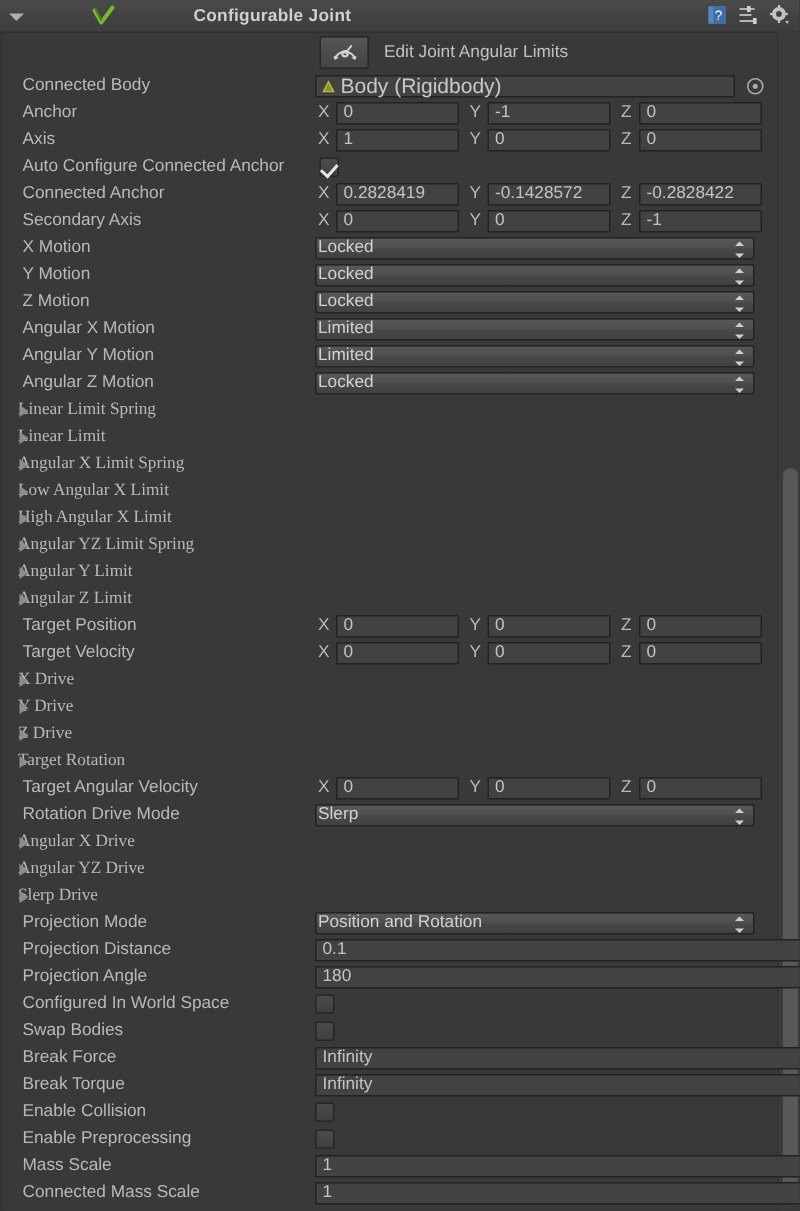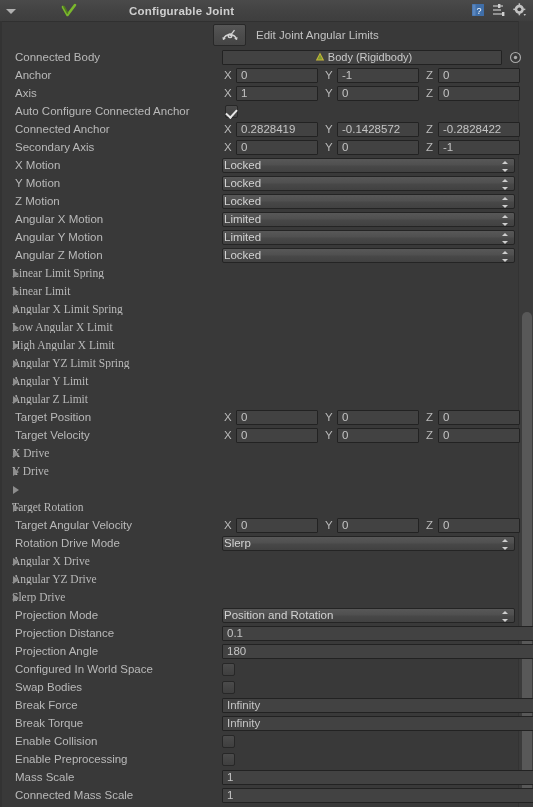--- a/index.html
+++ b/index.html
@@ -72,21 +72,20 @@
   
   .content {
     position: relative;
     padding-top: 0px;
   }
   .row {
     position: relative;
     height: 18px;
     display: flex;
     align-items: center;
-    gap: 12px;
   }
   .label {
     width: 210px;
     flex: 0 0 210px;
     padding-left: 15px;
     box-sizing: border-box;
     color: #b9b9b9;
     white-space: nowrap;
     overflow: hidden;
     font-size: 11.5px;
@@ -166,22 +165,21 @@
   .objfield {
     width: 280px; height: 15px;
     background: #424242;
     border: 1px solid #222222;
     border-radius: 1px;
     box-sizing: border-box;
     display: flex;
     align-items: center;
     padding-left: 2px;
     color: #c9c9c9;
-    font-size: 11px;
-    justify-content: center;
+    font-size: 14px;
   }
   .obj-thumb { width: 12px; height: 12px; flex: 0 0 12px; margin-right: 2px; }
   .obj-picker {
     width: 13px; height: 13px;
     margin-left: 7px;
     flex: 0 0 13px;
   }
 
   
   .cb {
@@ -529,20 +527,21 @@
     <div class="row foldout">
       <span class="tri"></span>
       <div class="label">X Drive</div>
     </div>
     <div class="row foldout">
       <span class="tri"></span>
       <div class="label">Y Drive</div>
     </div>
     <div class="row foldout">
       <span class="tri"></span>
+      <div class="label">Z Drive</div>
     </div>
     <div class="row foldout">
       <span class="tri"></span>
       <div class="label">Target Rotation</div>
     </div>
 
     <div class="row">
       <div class="label">Target Angular Velocity</div>
       <div class="fields v3">
         <span class="axlabel">X</span>

